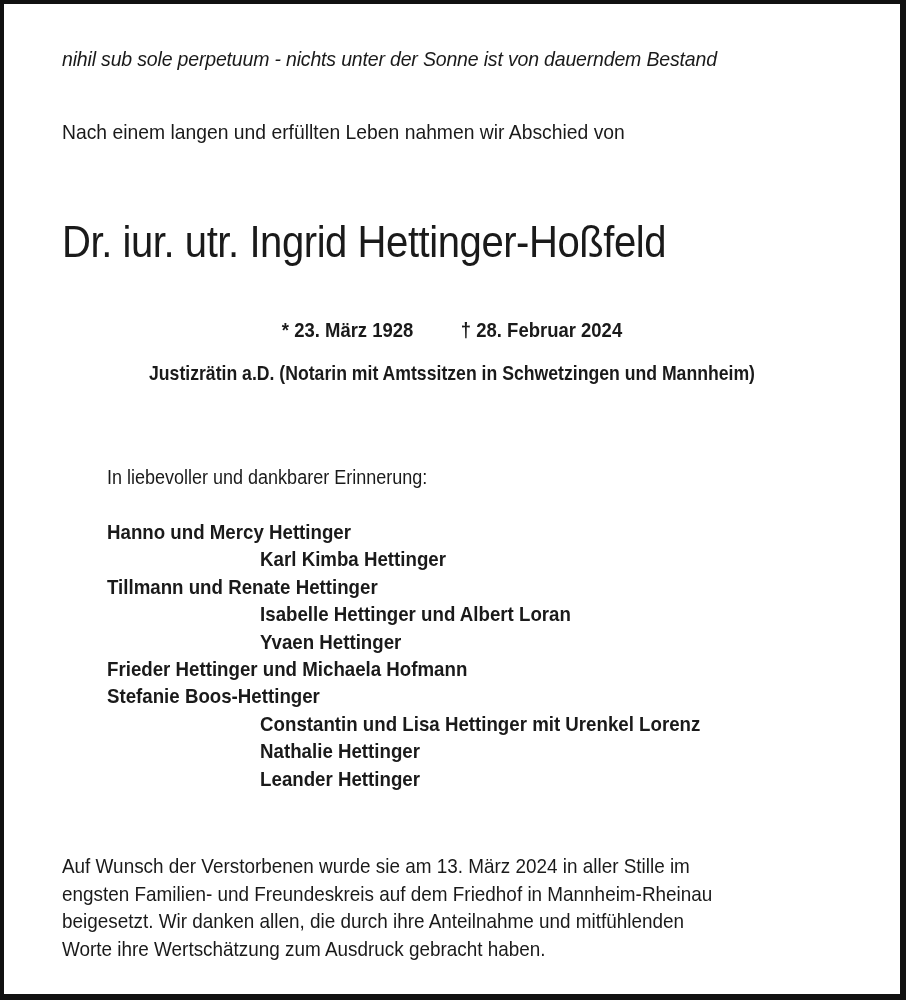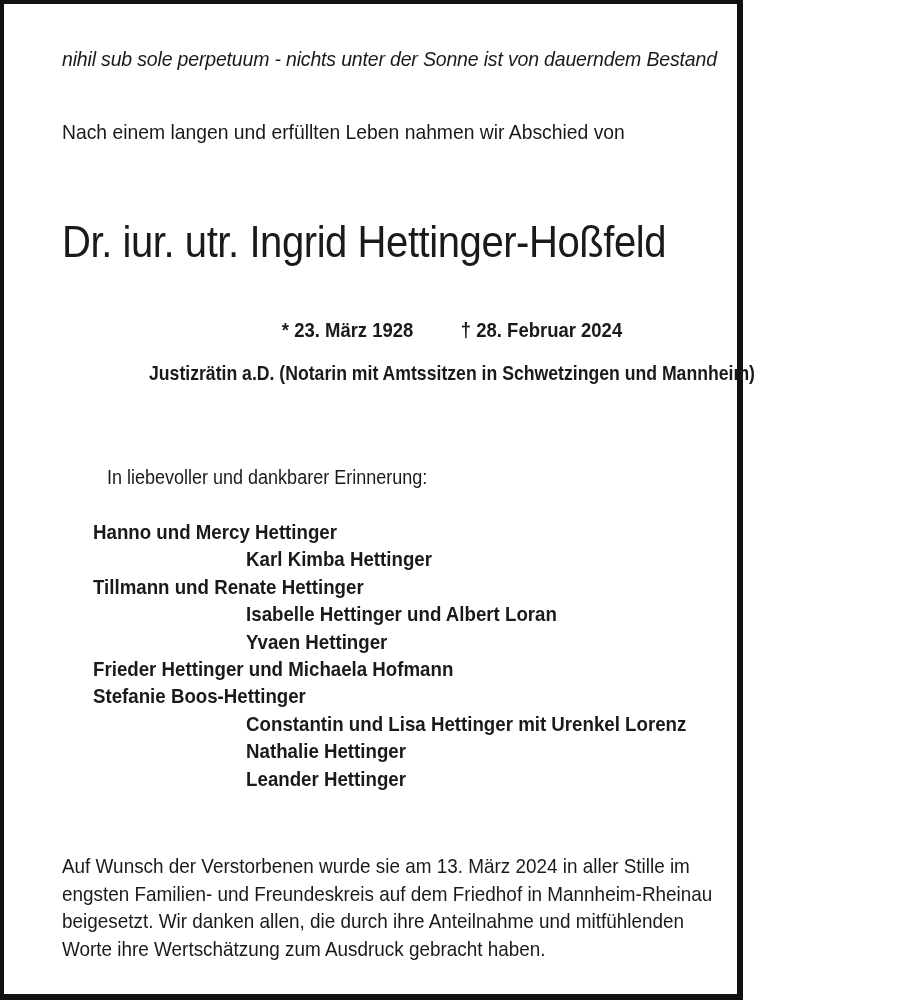--- a/index.html
+++ b/index.html
@@ -1,37 +1,37 @@
 <!DOCTYPE html>
 <html><head>
   <meta charset="utf-8">
   <style>
     html, body { margin: 0; padding: 0; background: #ffffff; }
     body { width: 906px; height: 1000px; overflow: hidden; }
     .frame {
       position: absolute; left: 0; top: 0;
-      width: 743px; height: 1000px;
+      width: 906px; height: 1000px;
       box-sizing: border-box;
       border-top: 4px solid #111;
       border-left: 4px solid #111;
       border-right: 6px solid #111;
       border-bottom: 6px solid #111;
       background: #fff;
       font-family: "Liberation Sans", sans-serif;
       color: #1a1a1a;
     }
     .abs { position: absolute; white-space: nowrap; }
     .motto { left: 58px; top: 43px; font-size: 21px; font-style: italic; letter-spacing: -0.2px; transform: scaleX(0.93); transform-origin: left; }
     .intro { left: 58px; top: 116px; font-size: 21px; transform: scaleX(0.92); transform-origin: left; }
     .name { left: 58px; top: 212px; font-size: 45px; letter-spacing: -0.5px; transform: scaleX(0.89); transform-origin: left; }
     .dates { left: 0; width: 896px; top: 314px; text-align: center; font-size: 21px; font-weight: bold; transform: scaleX(0.88); }
     .dates .gap { display: inline-block; width: 54px; }
     .title-line { left: 0; width: 896px; top: 357px; text-align: center; font-size: 21px; font-weight: bold; transform: scaleX(0.84); }
     .memory { left: 103px; top: 462px; font-size: 20px; transform: scaleX(0.90); transform-origin: left; }
-    .mourners { left: 89px; top: 514px; }
+    .mourners { left: 103px; top: 514px; }
     .mourner { font-size: 21px; font-weight: bold; line-height: 27.4px; height: 27.4px; transform: scaleX(0.89); transform-origin: left; white-space: nowrap; }
     .mourner.indent { padding-left: 172px; }
     .footer { left: 58px; top: 848px; font-size: 21px; line-height: 27.5px; transform: scaleX(0.90); transform-origin: left; }
     .footer div { white-space: nowrap; }
   </style>
 </head>
 <body>
 
 <div class="frame">
   <div class="abs motto">nihil sub sole perpetuum - nichts unter der Sonne ist von dauerndem Bestand</div>

